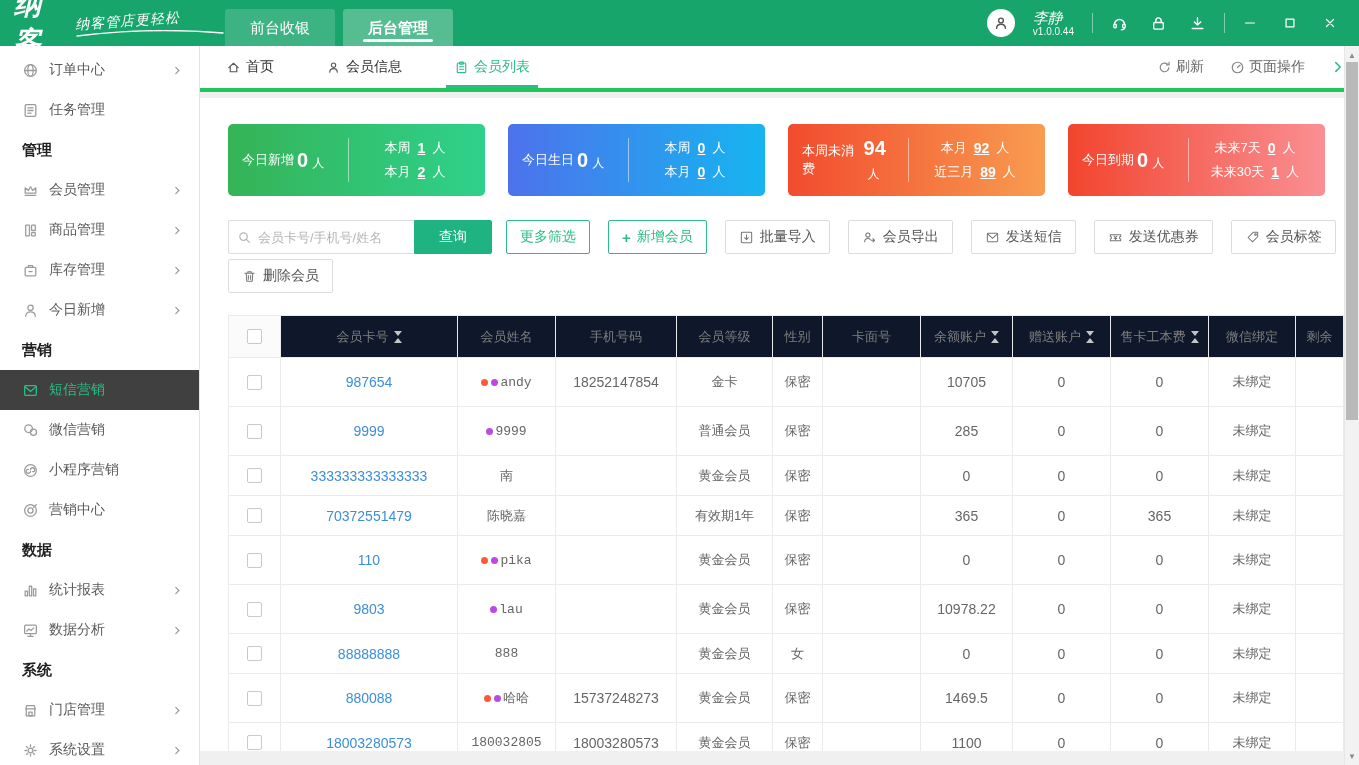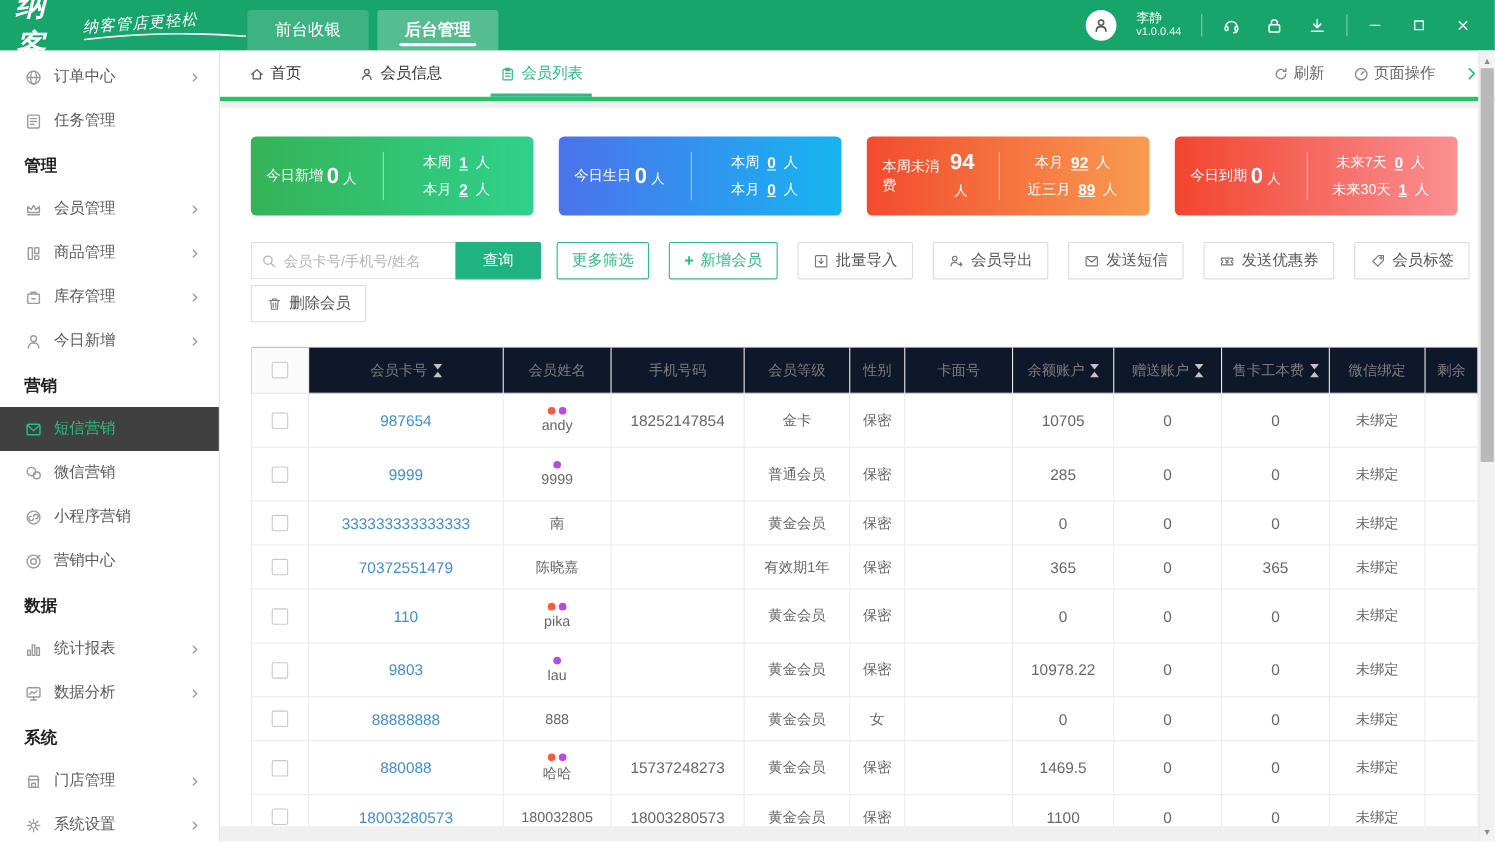--- a/index.html
+++ b/index.html
@@ -14,21 +14,21 @@
   .tagline-wrap { display:flex; flex-direction:column; margin-left:10px; margin-top:2px; }
   .tagline { font-size:14px; font-style:italic; transform:rotate(-4deg); white-space:nowrap; letter-spacing:1px; }
   .tagline-swoosh { margin-top:1px; }
   .top-tabs { display:flex; align-items:flex-end; gap:8px; }
   .top-tab { height:37px; line-height:37px; padding:0 25px; font-size:15px; background:rgba(255,255,255,.16); border-radius:3px 3px 0 0; position:relative; cursor:pointer; }
   .top-tab.active { background:rgba(255,255,255,.27); font-weight:bold; }
   .top-tab.active::after { content:""; position:absolute; left:18%; right:18%; bottom:4px; height:3px; background:#fff; border-radius:2px; }
   .hdr-right { margin-left:auto; display:flex; align-items:center; gap:18px; padding-right:22px; }
   .avatar { width:28px; height:28px; border-radius:50%; background:#fff; display:flex; align-items:center; justify-content:center; color:#555; }
   .user-meta { display:flex; flex-direction:column; line-height:1.15; }
-  .user-name { font-size:12px; }
+  .user-name { font-size:15px;font-style:italic; }
   .user-ver { font-size:10px; opacity:.95; }
   .hdr-sep { width:1px; height:20px; background:rgba(255,255,255,.45); }
   .hdr-ic { display:flex; align-items:center; justify-content:center; cursor:pointer; }
   .win-ctl { display:flex; align-items:center; gap:26px; }
 
   
   .body-row { flex:1; display:flex; min-height:0; }
 
   
   .sidebar { width:200px; flex:0 0 200px; background:#fff; border-right:1px solid #e4e4e4; padding-top:4px; overflow:hidden; }
@@ -92,21 +92,21 @@
   .thead { background:#0f172a; height:42px; font-size:13px; color:#7d7d7d; }
   .tbody-row { background:#fff; font-size:13px; color:#666; }
   .h40 { height:40px; } .h49 { height:49px; }
   .cbx-cell { background:#fbfbfb; }
   .cbx { width:15px; height:15px; border:1px solid #c9c9c9; border-radius:2px; background:#fff; cursor:pointer; }
   .sorter { display:inline-flex; flex-direction:column; margin-left:5px; line-height:0; gap:2px; }
   .sorter i { width:0; height:0; border-left:4px solid transparent; border-right:4px solid transparent; }
   .sorter .up { border-bottom:5px solid #c4c4c4; }
   .sorter .dn { border-top:5px solid #c4c4c4; }
   .card-link { color:#3e8ed9; cursor:pointer; font-size:14px; }
-  .name-cell { flex-direction:column; gap:2px; justify-content:center; }
+  .name-cell { flex-direction:row; gap:2px; justify-content:center;font-family:Liberation Mono, monospace; }
   .dots { display:flex; gap:3px; }
   .dot { width:7px; height:7px; border-radius:50%; }
   .num { font-size:14px; }
 
   
   .vscroll { position:absolute; right:0; top:46px; bottom:0; width:15px; background:#f2f2f2; border-left:1px solid #e6e6e6; }
   .vs-arrow { position:absolute; left:0; width:14px; height:14px; display:flex; align-items:center; justify-content:center; font-size:8px; color:#8a8a8a; cursor:pointer; }
   .vs-up { top:2px; } .vs-dn { bottom:2px; }
   .vs-thumb { position:absolute; left:1px; top:16px; width:12px; height:358px; background:#b9b9b9; cursor:pointer; }
 </style>

